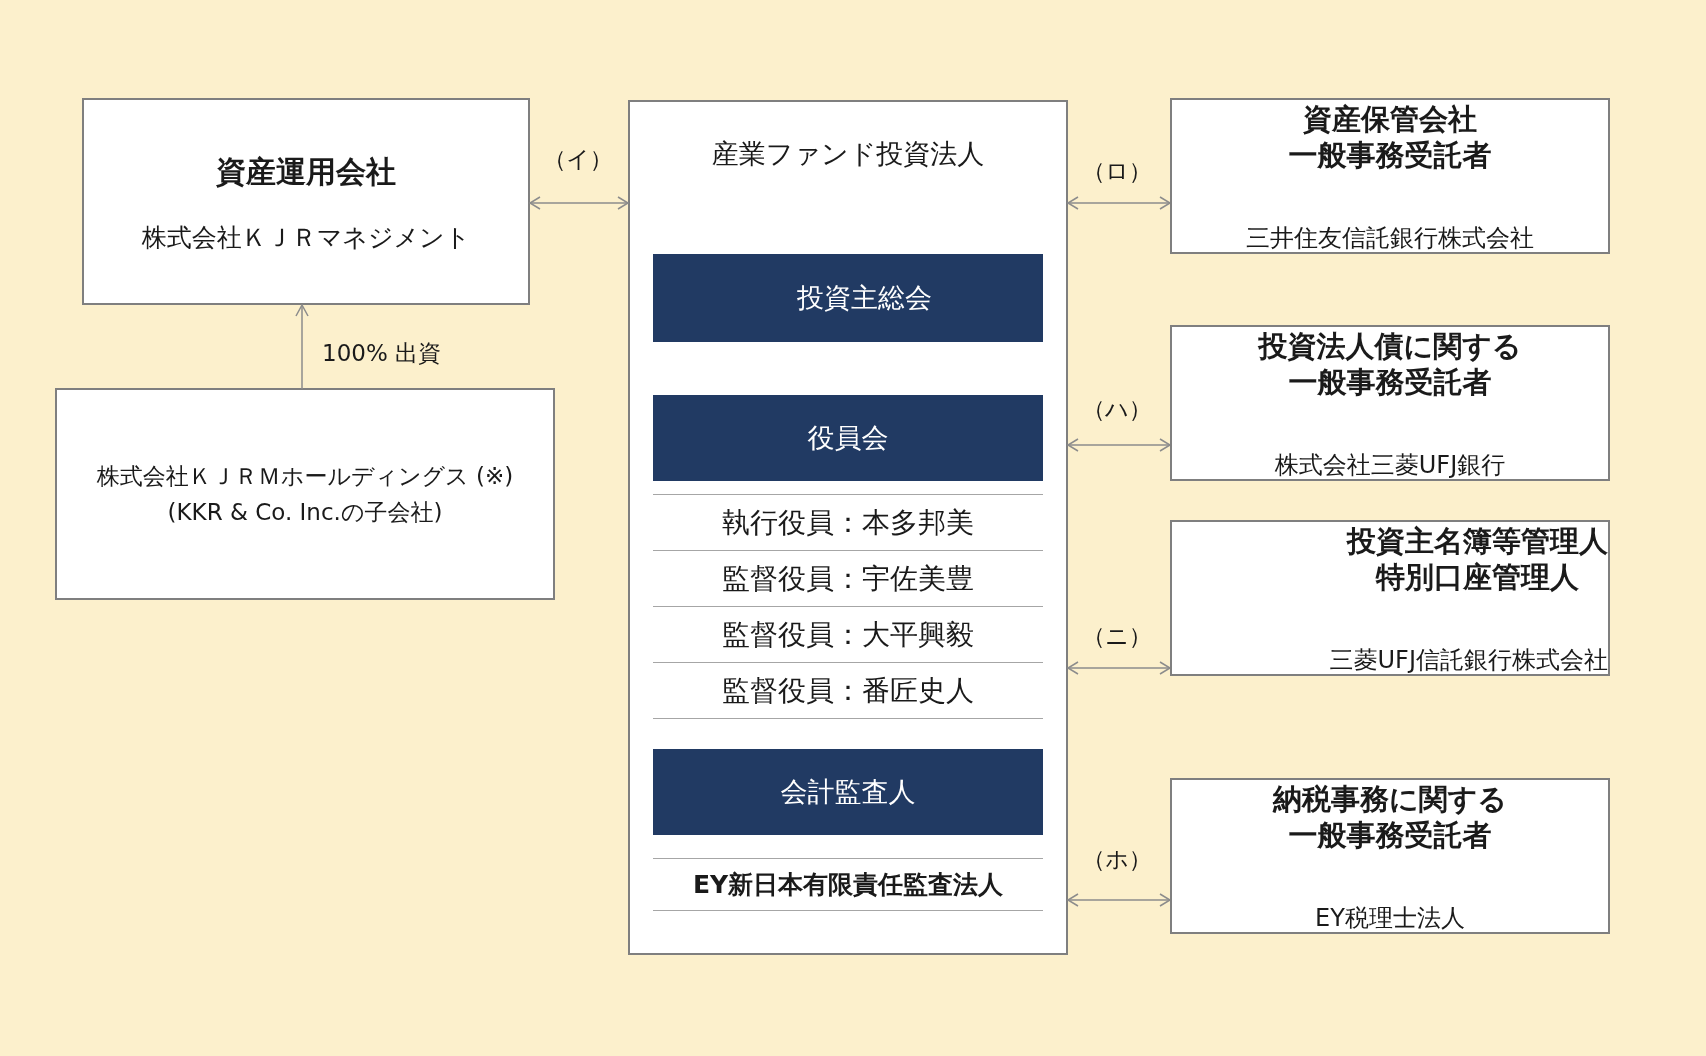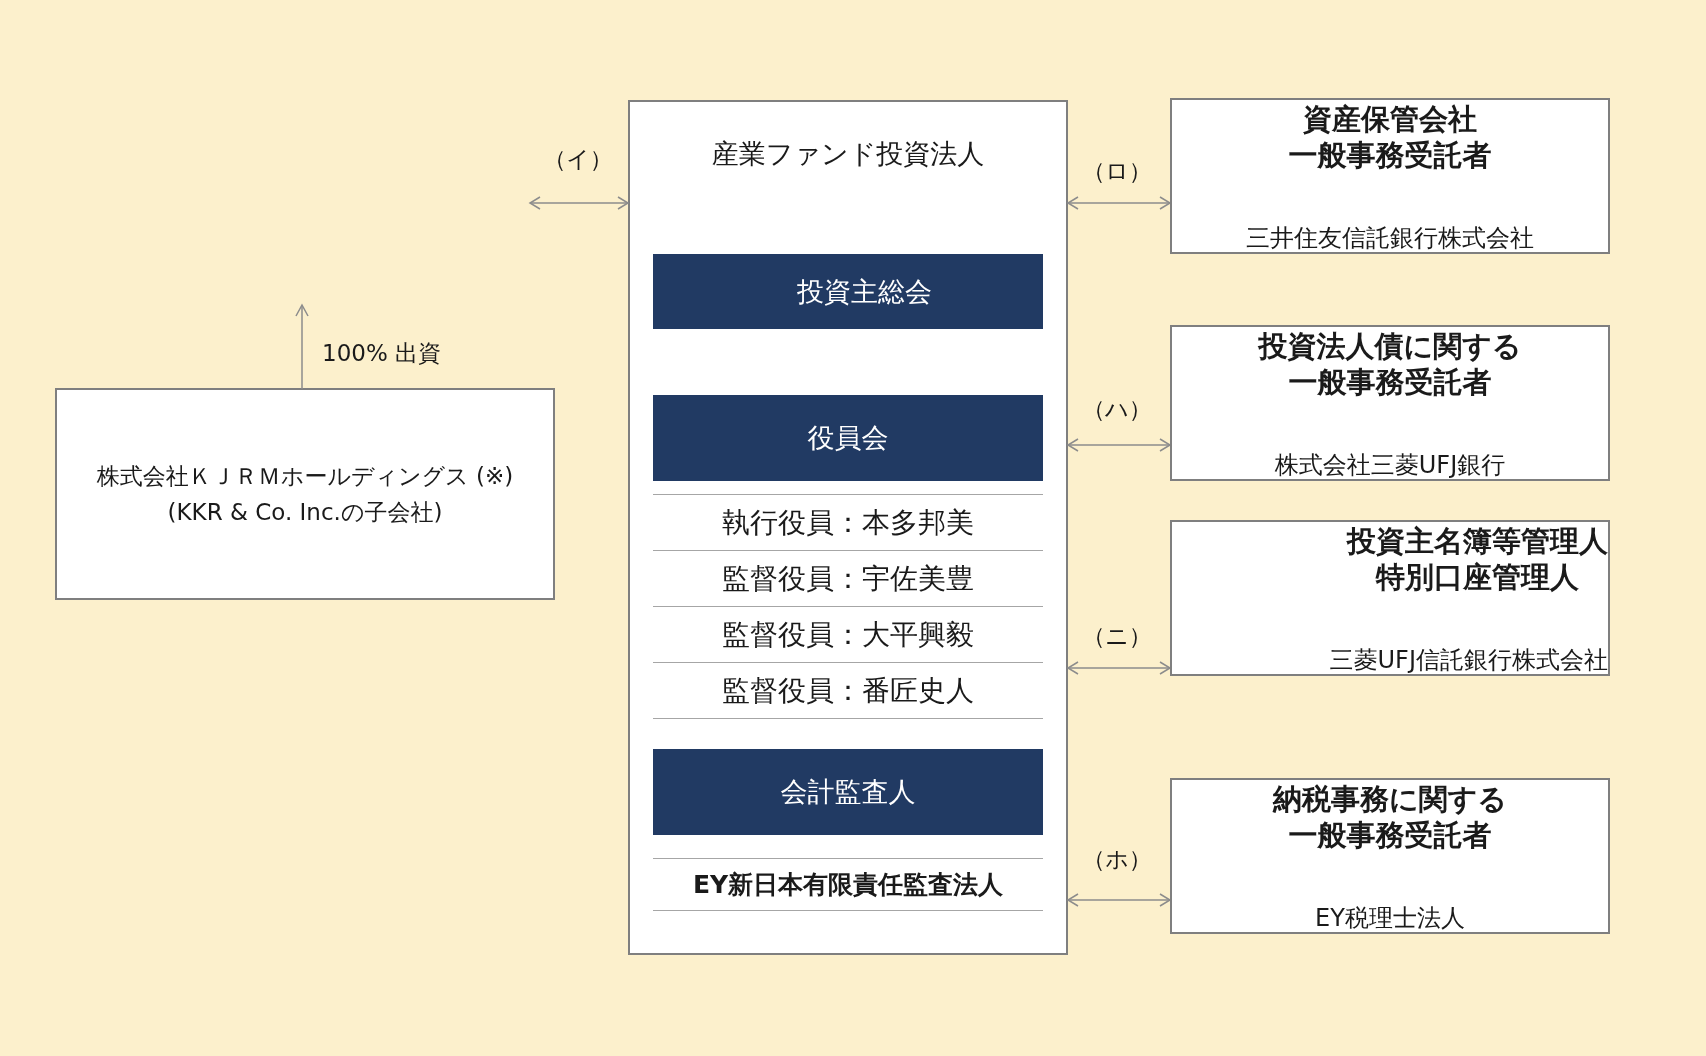--- a/index.html
+++ b/index.html
@@ -34,21 +34,21 @@
   .fund-title{
     position:absolute;left:0;right:0;top:32px;
     text-align:center;font-size:27px;line-height:40px;
   }
   .navy-bar{
     position:absolute;left:23px;right:23px;
     background:#213A63;color:#ffffff;
     display:flex;align-items:center;justify-content:center;
     font-size:27px;
   }
-  .bar-meeting{top:152px;height:75px;padding-left:33px;}
+  .bar-meeting{top:152px;height:88px;padding-left:33px;}
   .bar-board{top:293px;height:86px;}
   .bar-auditor{top:647px;height:86px;}
   .officers{
     position:absolute;left:23px;right:23px;top:392px;
   }
   .officer-row{
     height:55px;
     border-top:1px solid #a6a6a6;
     display:flex;align-items:center;justify-content:center;
     font-size:28px;
@@ -83,20 +83,24 @@
   .arrow-d{left:1066px;top:660px;}
   .label-d{left:1067px;top:621px;}
   .arrow-e{left:1066px;top:892px;}
   .label-e{left:1067px;top:844px;}
 </style>
 </head>
 <body>
 
 <div class="canvas">
 
+  <div class="box asset-manager">
+    <div class="box-title">資産運用会社</div>
+    <div class="box-name">株式会社ＫＪＲマネジメント</div>
+  </div>
 
   <div class="box parent-company">
     <div class="box-name">
       <div>株式会社ＫＪＲＭホールディングス (※)</div>
       <div>(KKR &amp; Co. Inc.の子会社)</div>
     </div>
   </div>
 
   <svg class="ownership-arrow" width="18" height="86" viewBox="0 0 18 86">
     <line x1="9" y1="3" x2="9" y2="86" stroke="#8c8c8c" stroke-width="1.5"></line>

